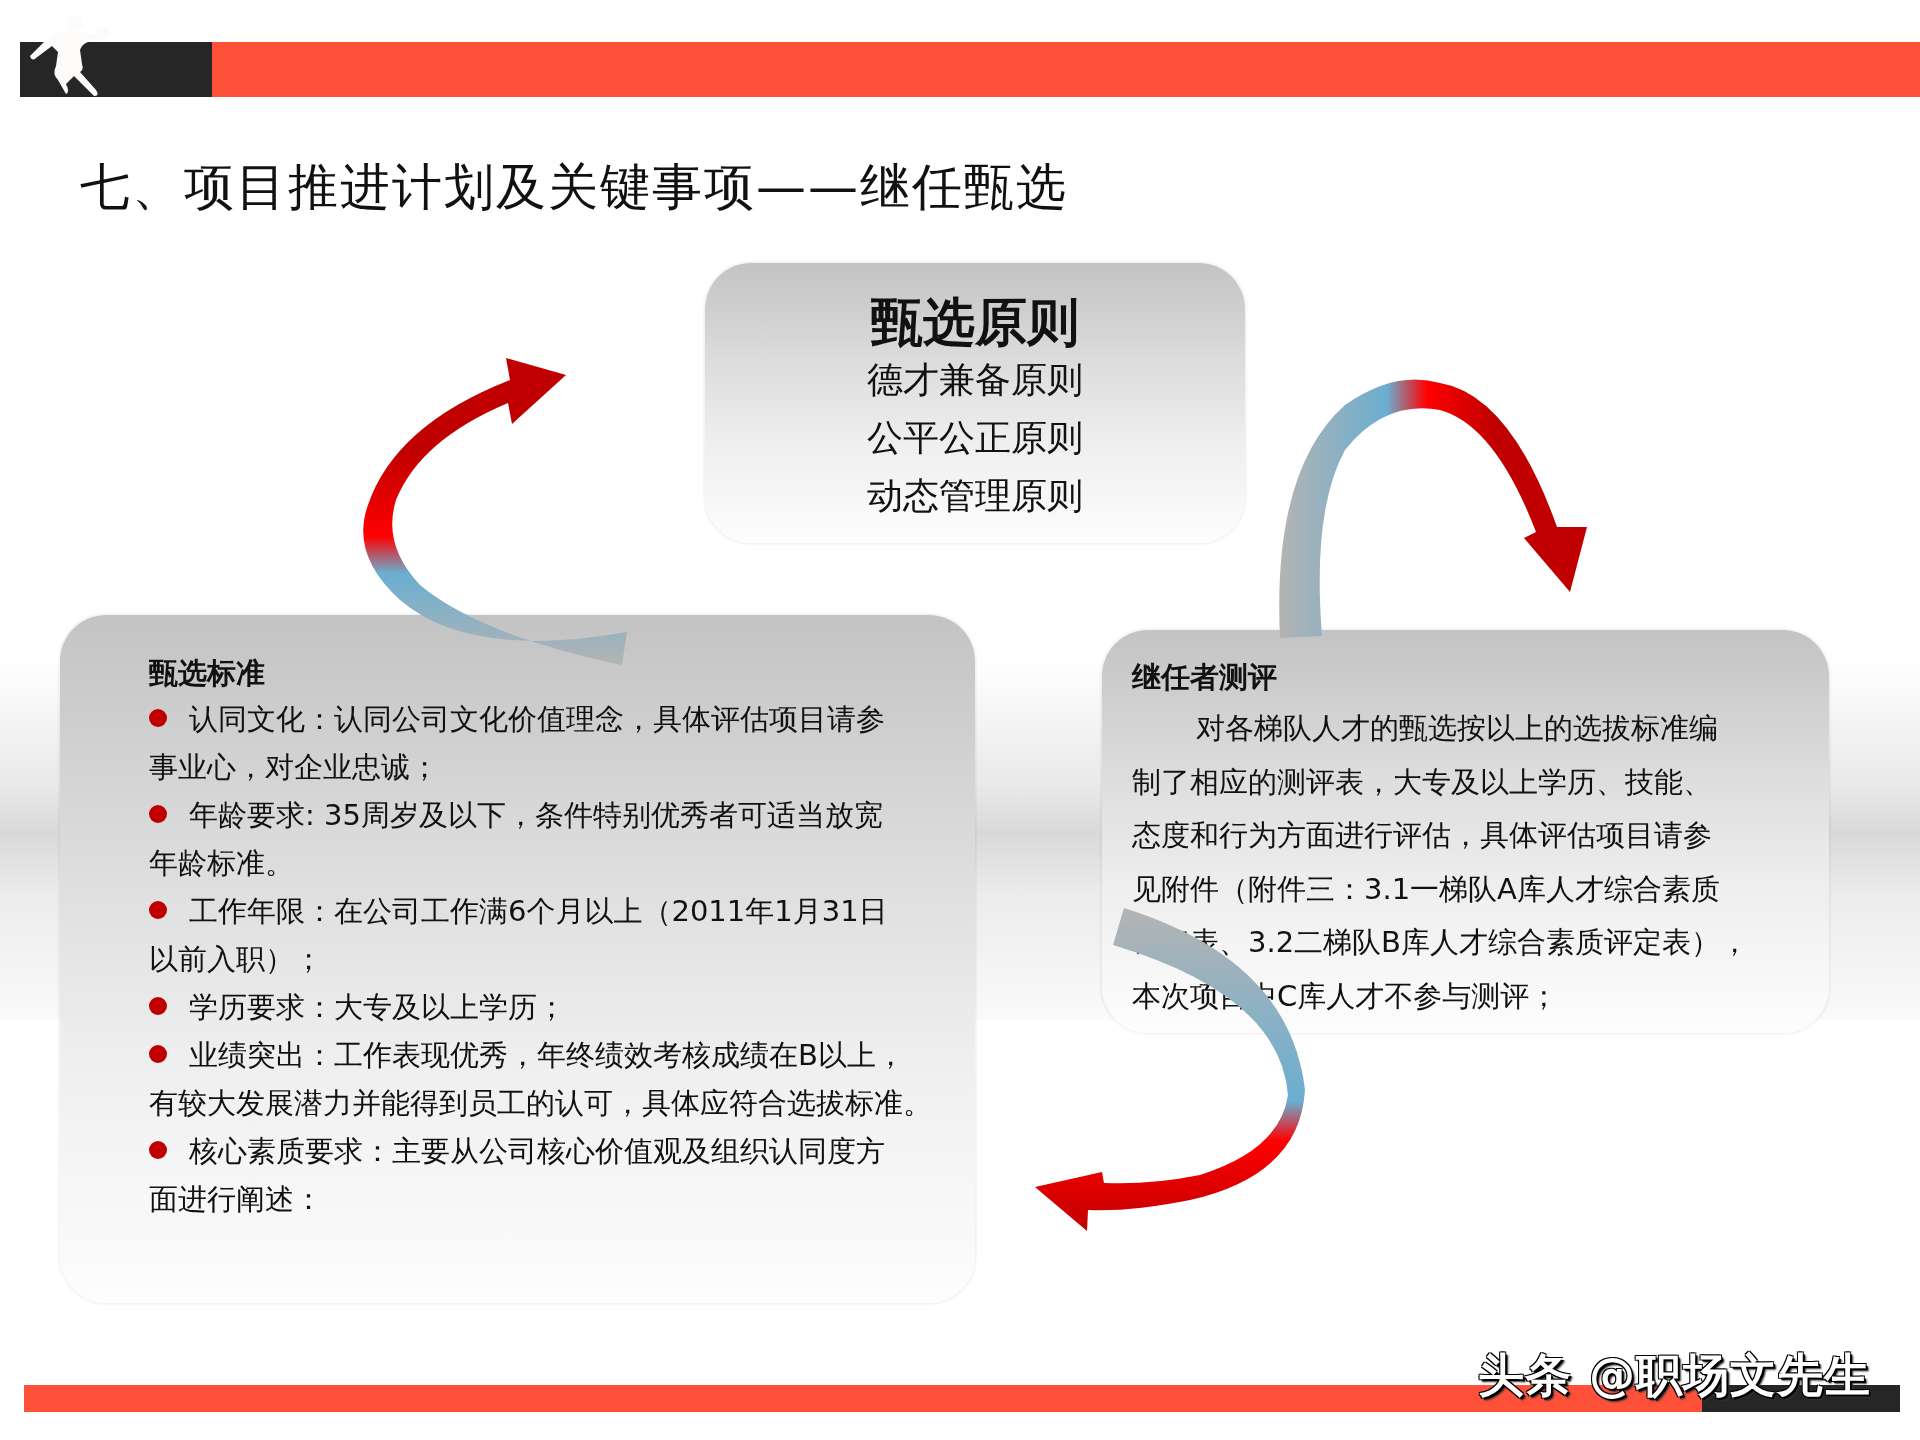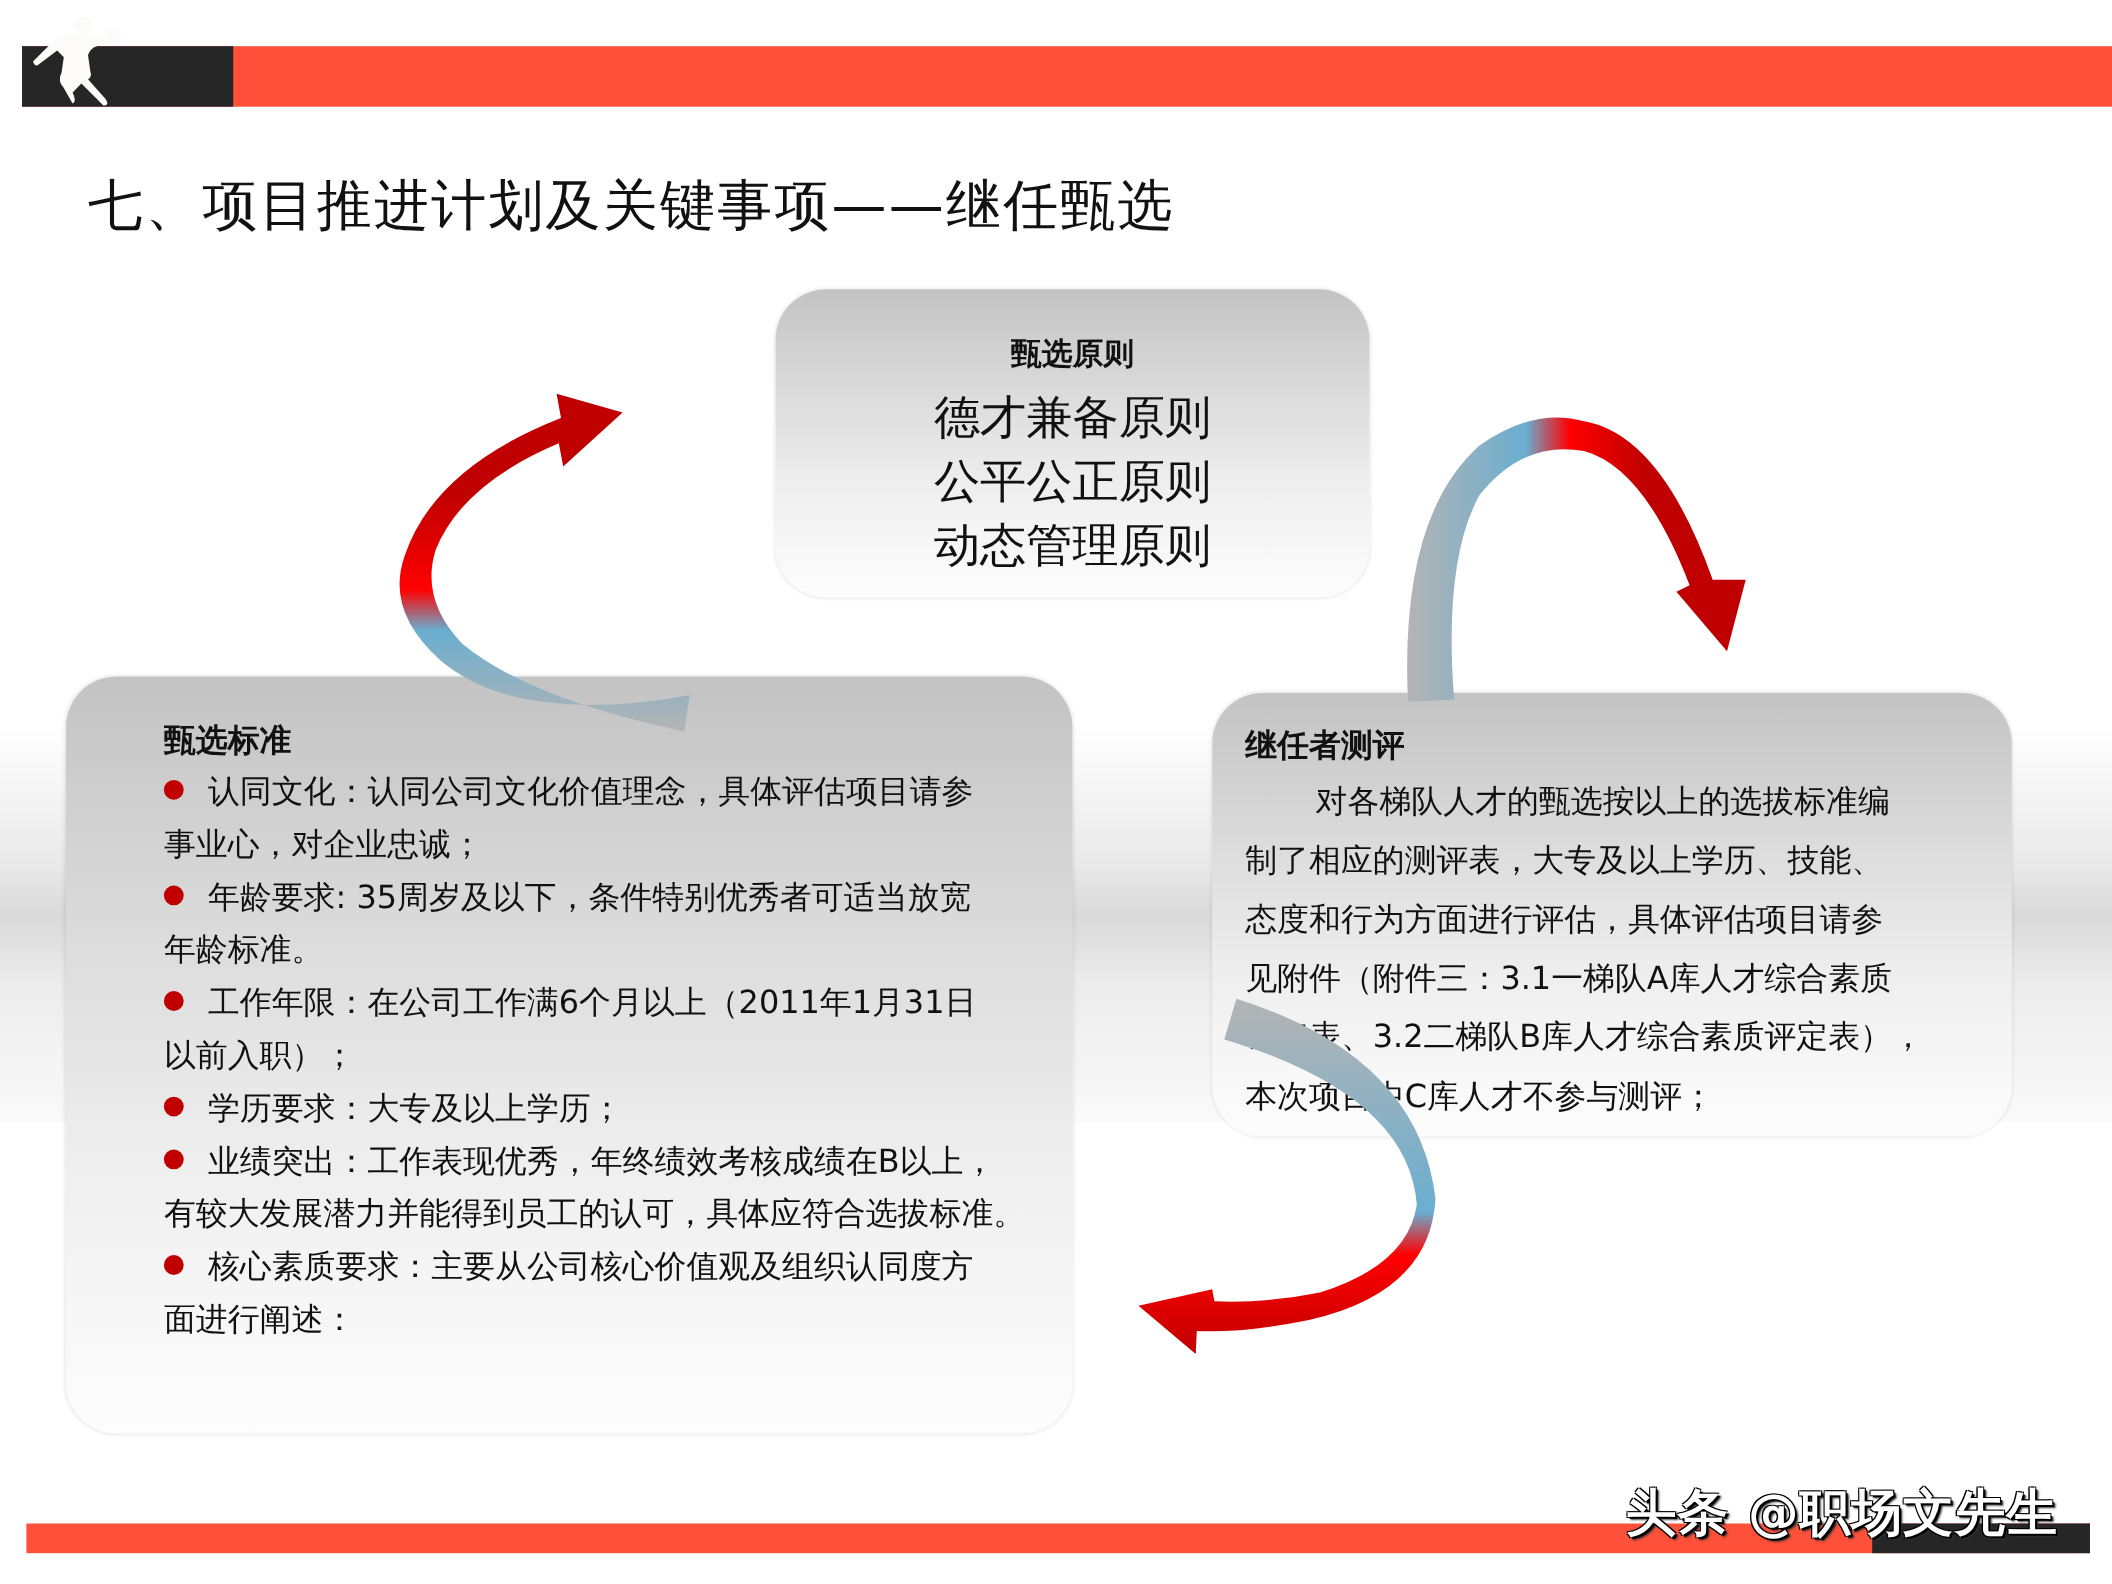--- a/index.html
+++ b/index.html
@@ -27,22 +27,22 @@
     position: absolute; left: 80px; top: 152px;
     font-size: 50px; line-height: 70px; letter-spacing: 2px; color: #111;
     white-space: nowrap;
   }
   .box {
     position: absolute; border-radius: 46px;
     background: linear-gradient(to bottom, #c3c3c3 0%, #dcdcdc 35%, #efefef 65%, #fdfdfd 100%);
     box-shadow: 0 0 3px 1px rgba(0,0,0,0.08);
   }
   .center-box { left: 705px; top: 263px; width: 540px; height: 280px; text-align: center; }
-  .center-box .h { font-weight: bold; font-size: 28px; line-height: 58px; margin-top: 30px; }
-  .center-box .p { font-size: 42px; line-height: 58px; }
+  .center-box .h { font-weight: bold; font-size: 52px; line-height: 58px; margin-top: 30px; }
+  .center-box .p { font-size: 36px; line-height: 58px; }
   .left-box { left: 60px; top: 615px; width: 915px; height: 688px; }
   .right-box { left: 1102px; top: 630px; width: 727px; height: 403px; }
   .box-h { font-weight: bold; font-size: 29px; line-height: 44px; }
   .left-box .content { position: absolute; left: 41px; top: 36px; width: 870px; font-size: 29px; line-height: 48px; margin-left: 48px; }
   .left-box .sub { padding-left: 14px; }
   .bullet-line { white-space: nowrap; }
   .dot {
     display: inline-block; width: 18px; height: 18px; border-radius: 50%; background: #c00000;
     margin-right: 22px; vertical-align: 2px;
   }

